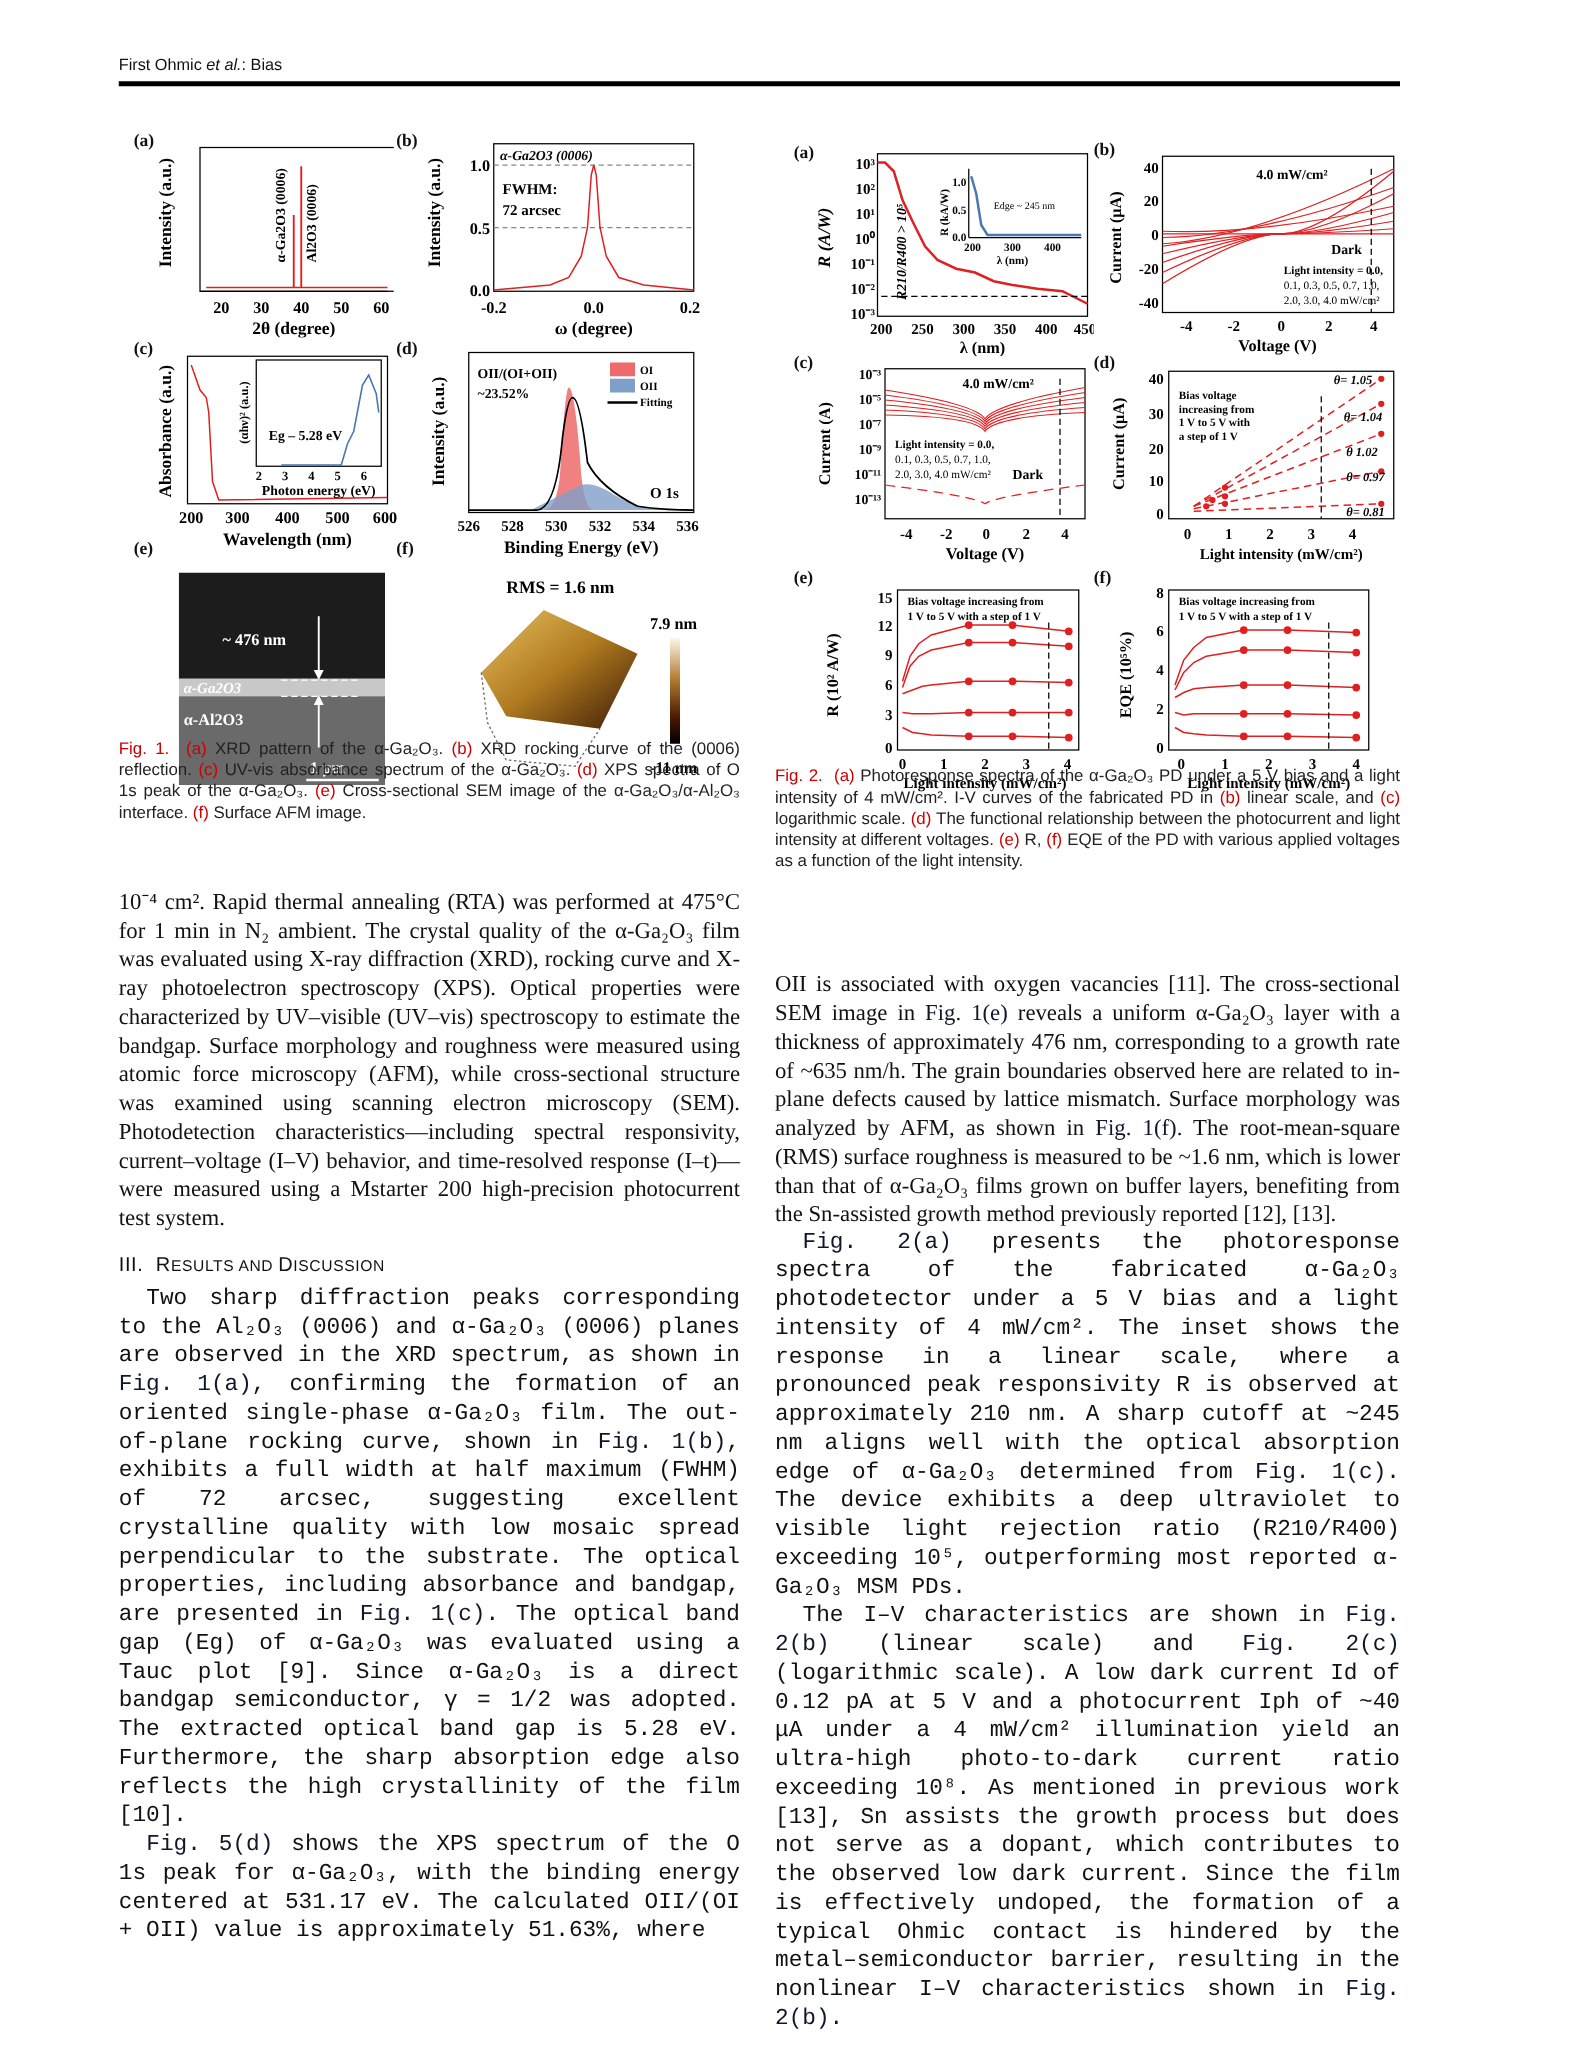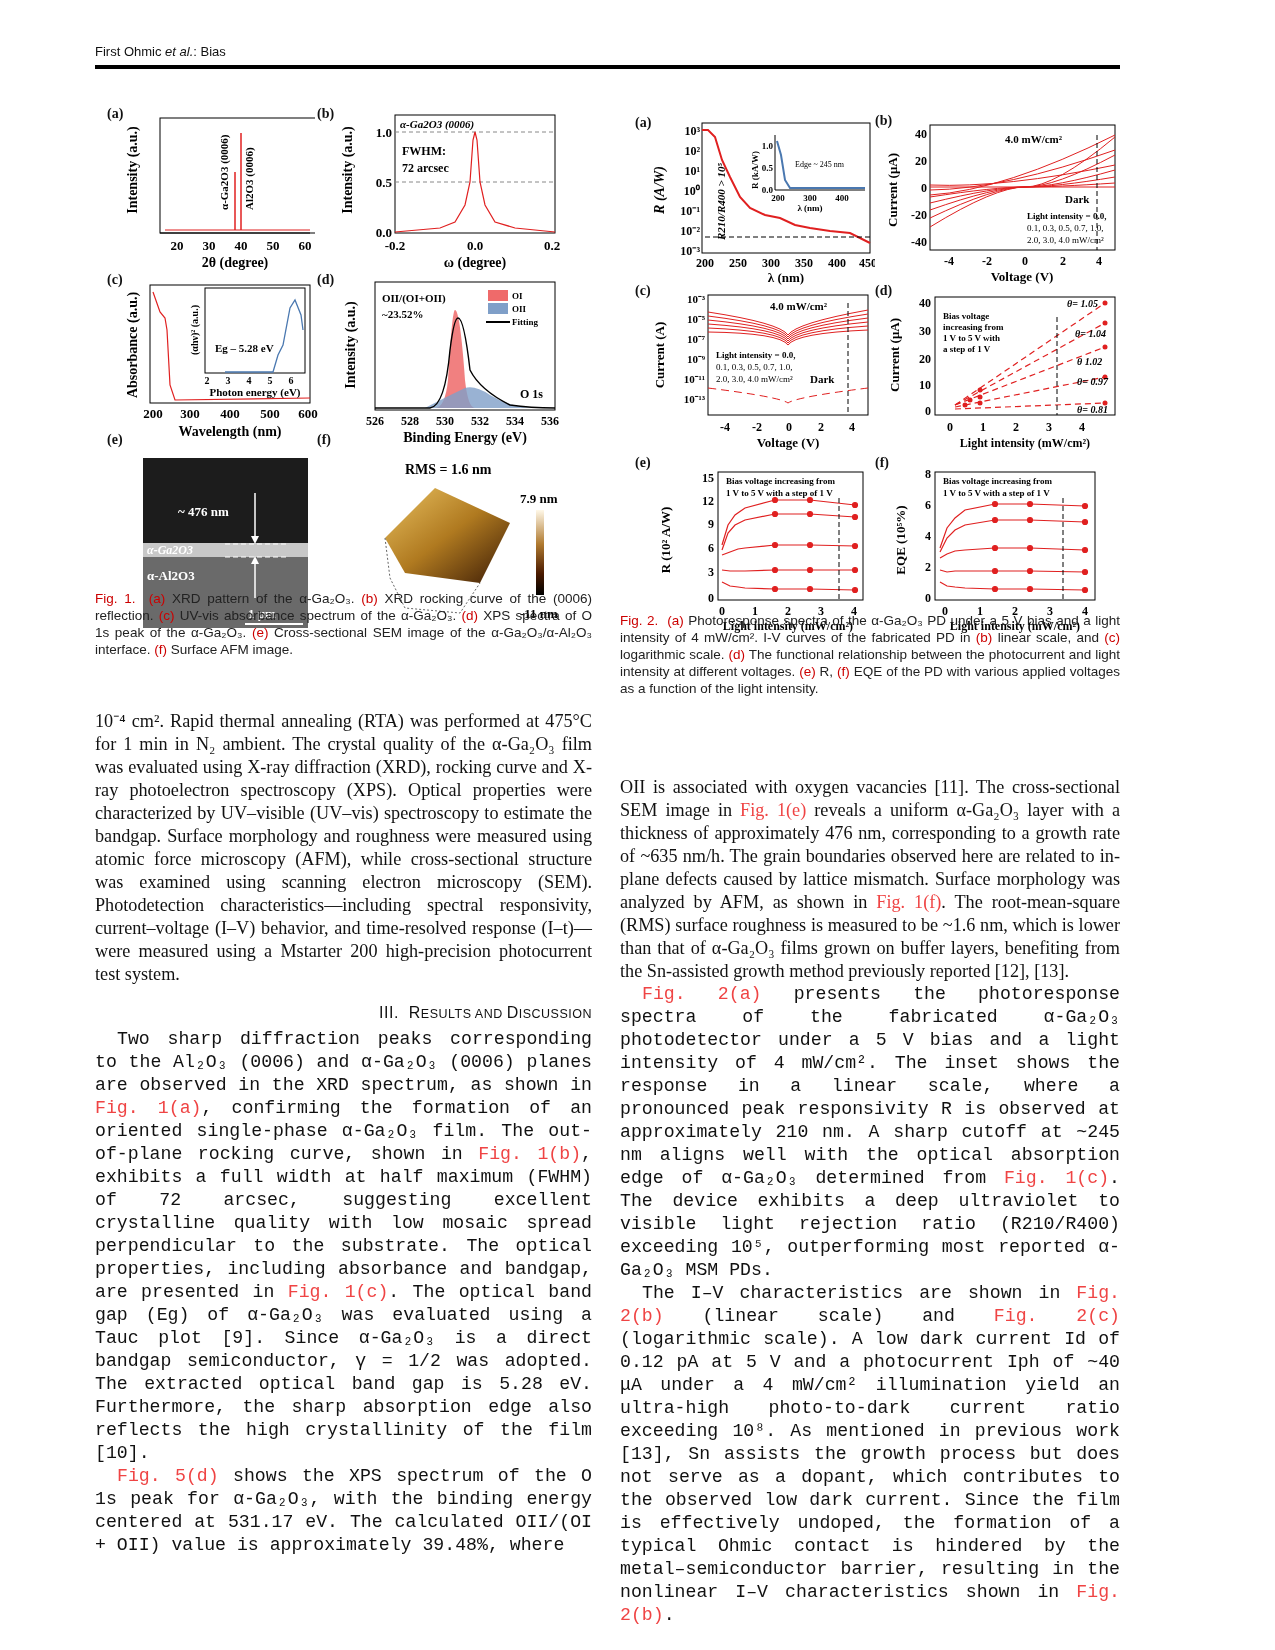--- a/index.html
+++ b/index.html
@@ -8,22 +8,22 @@
   .hdr i{font-style:italic;}
   .rule{position:absolute;left:95px;top:65px;width:1025px;height:4px;background:#000;}
   .fig{position:absolute;}
   .plabel{position:absolute;font:bold 14px "Liberation Serif",serif;}
   svg text{font-family:"Liberation Serif",serif;}
   .cap{position:absolute;font:13.5px "Liberation Sans",sans-serif;line-height:17px;text-align:justify;color:#222;}
   .cap .r{color:#c00;}
   .body{position:absolute;font:18.2px "Liberation Serif",serif;line-height:23px;text-align:justify;color:#111;}
   .body p{margin:0;}
   .body .ind{text-indent:22px;font-family:Liberation Mono, monospace;}
-  .r{color:#ef4444;}
-  .sec{text-align:right;font:16px "Liberation Sans",sans-serif;letter-spacing:0.5px;margin:18px 0 6px 0;}
+  .r{color:#0f172a;}
+  .sec{text-align:left;font:16px "Liberation Sans",sans-serif;letter-spacing:0.5px;margin:18px 0 6px 0;}
   .sec .sm{font-size:12.5px;}
 </style>
 </head>
 <body>
 
 <div class="hdr"><span>First Ohmic </span><i>et al.</i><span>: Bias</span></div>
 <div class="rule"></div>
 
 <div class="fig" style="left:95px;top:100px;width:510px;height:520px;">
 
@@ -450,20 +450,20 @@
   <span class="r">Fig. 2.</span>&nbsp;
   <span class="r">(a)</span><span> Photoresponse spectra of the α-Ga₂O₃ PD under a 5 V bias and a light intensity of 4 mW/cm². I-V curves of the fabricated PD in </span><span class="r">(b)</span><span> linear scale, and </span><span class="r">(c)</span><span> logarithmic scale. </span><span class="r">(d)</span><span> The functional relationship between the photocurrent and light intensity at different voltages. </span><span class="r">(e)</span><span> R, </span><span class="r">(f)</span><span> EQE of the PD with various applied voltages as a function of the light intensity.</span>
 </div>
 
 <div class="body" style="left:95px;top:710px;width:497px;">
   <p>10⁻⁴ cm². Rapid thermal annealing (RTA) was performed at 475°C for 1 min in N₂ ambient. The crystal quality of the α-Ga₂O₃ film was evaluated using X-ray diffraction (XRD), rocking curve and X-ray photoelectron spectroscopy (XPS). Optical properties were characterized by UV–visible (UV–vis) spectroscopy to estimate the bandgap. Surface morphology and roughness were measured using atomic force microscopy (AFM), while cross-sectional structure was examined using scanning electron microscopy (SEM). Photodetection characteristics—including spectral responsivity, current–voltage (I–V) behavior, and time-resolved response (I–t)—were measured using a Mstarter 200 high-precision photocurrent test system.</p>
   <div class="sec">
     <span>III.</span>&nbsp;&nbsp;<span>R</span><span class="sm">ESULTS AND </span><span>D</span><span class="sm">ISCUSSION</span>
   </div>
   <p class="ind"><span>Two sharp diffraction peaks corresponding to the Al₂O₃ (0006) and α-Ga₂O₃ (0006) planes are observed in the XRD spectrum, as shown in </span><a class="r">Fig. 1(a)</a><span>, confirming the formation of an oriented single-phase α-Ga₂O₃ film. The out-of-plane rocking curve, shown in </span><a class="r">Fig. 1(b)</a><span>, exhibits a full width at half maximum (FWHM) of 72 arcsec, suggesting excellent crystalline quality with low mosaic spread perpendicular to the substrate. The optical properties, including absorbance and bandgap, are presented in </span><a class="r">Fig. 1(c)</a><span>. The optical band gap (Eg) of α-Ga₂O₃ was evaluated using a Tauc plot [9]. Since α-Ga₂O₃ is a direct bandgap semiconductor, γ = 1/2 was adopted. The extracted optical band gap is 5.28 eV. Furthermore, the sharp absorption edge also reflects the high crystallinity of the film [10].</span></p>
-  <p class="ind"><a class="r">Fig. 5(d)</a><span> shows the XPS spectrum of the O 1s peak for α-Ga₂O₃, with the binding energy centered at 531.17 eV. The calculated OII/(OI + OII) value is approximately 39.48%, where</span></p>
+  <p class="ind"><a class="r">Fig. 5(d)</a><span> shows the XPS spectrum of the O 1s peak for α-Ga₂O₃, with the binding energy centered at 531.17 eV. The calculated OII/(OI + OII) value is approximately 51.63%, where</span></p>
 </div>
 
 <div class="body" style="left:620px;top:776px;width:500px;">
   <p><span>OII is associated with oxygen vacancies [11]. The cross-sectional SEM image in </span><a class="r">Fig. 1(e)</a><span> reveals a uniform α-Ga₂O₃ layer with a thickness of approximately 476 nm, corresponding to a growth rate of ~635 nm/h. The grain boundaries observed here are related to in-plane defects caused by lattice mismatch. Surface morphology was analyzed by AFM, as shown in </span><a class="r">Fig. 1(f)</a><span>. The root-mean-square (RMS) surface roughness is measured to be ~1.6 nm, which is lower than that of α-Ga₂O₃ films grown on buffer layers, benefiting from the Sn-assisted growth method previously reported [12], [13].</span></p>
   <p class="ind"><a class="r">Fig. 2(a)</a><span> presents the photoresponse spectra of the fabricated α-Ga₂O₃ photodetector under a 5 V bias and a light intensity of 4 mW/cm². The inset shows the response in a linear scale, where a pronounced peak responsivity R is observed at approximately 210 nm. A sharp cutoff at ~245 nm aligns well with the optical absorption edge of α-Ga₂O₃ determined from </span><a class="r">Fig. 1(c)</a><span>. The device exhibits a deep ultraviolet to visible light rejection ratio (R210/R400) exceeding 10⁵, outperforming most reported α-Ga₂O₃ MSM PDs.</span></p>
   <p class="ind"><span>The I–V characteristics are shown in </span><a class="r">Fig. 2(b)</a><span> (linear scale) and </span><a class="r">Fig. 2(c)</a><span> (logarithmic scale). A low dark current Id of 0.12 pA at 5 V and a photocurrent Iph of ~40 μA under a 4 mW/cm² illumination yield an ultra-high photo-to-dark current ratio exceeding 10⁸. As mentioned in previous work [13], Sn assists the growth process but does not serve as a dopant, which contributes to the observed low dark current. Since the film is effectively undoped, the formation of a typical Ohmic contact is hindered by the metal–semiconductor barrier, resulting in the nonlinear I–V characteristics shown in </span><a class="r">Fig. 2(b)</a><span>.</span></p>
 </div>
 
 </body></html>

